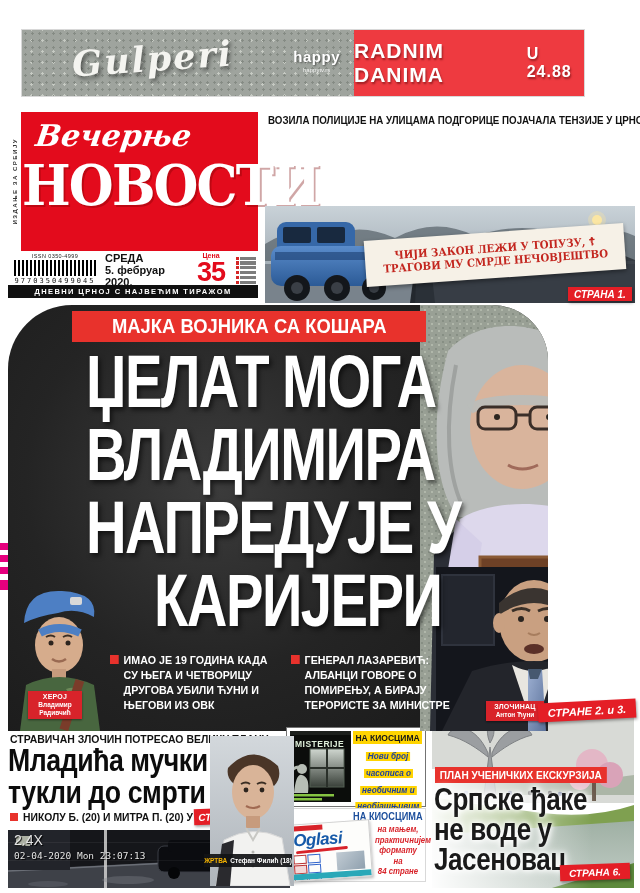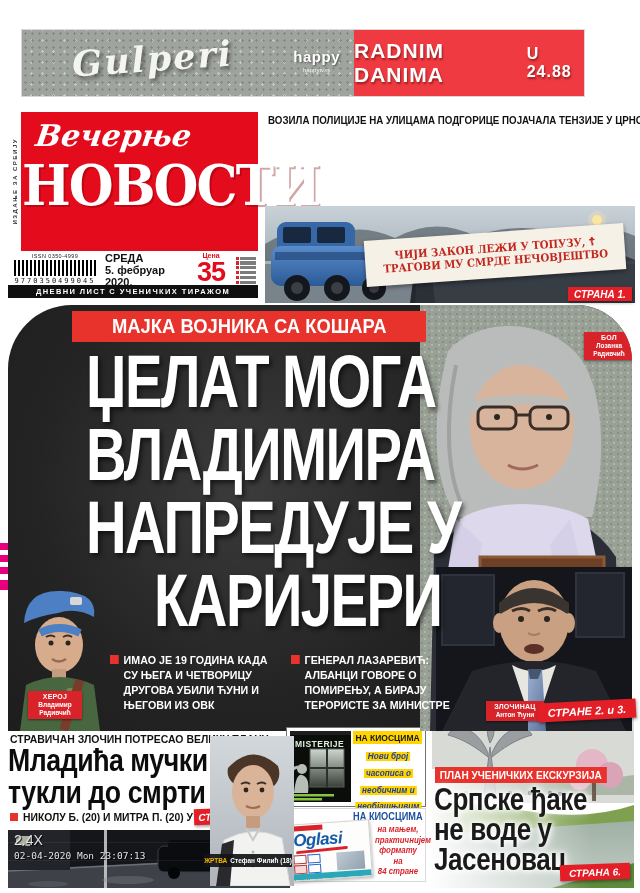--- a/index.html
+++ b/index.html
@@ -73,21 +73,21 @@
   .ts-h div{transform:scaleX(.88);transform-origin:0 50%;white-space:nowrap}
   .photo-police{left:265px;top:206px;width:370px;height:97px;overflow:hidden}
   .protest-banner{position:absolute;left:100px;top:26px;width:260px;height:46px;
     background:#f6f1e7;transform:rotate(-4deg);box-shadow:0 2px 4px rgba(0,0,0,.4);
     display:flex;flex-direction:column;align-items:center;justify-content:center}
   .protest-banner div{color:#c3261f;font-weight:900;font-size:11px;line-height:13.5px;
     font-family:"DejaVu Serif",serif;white-space:nowrap;transform:scaleX(.92)}
   .ts-tag{left:568px;top:287px;width:64px;height:14px}
 
   
-  .main{left:8px;top:305px;width:624px;height:426px;
+  .main{left:8px;top:305px;width:540px;height:426px;
     background:radial-gradient(circle at 38% 42%,#3c3c3c 0%,#242424 45%,#171717 100%);
     border-radius:64px 56px 0 0;overflow:hidden}
   .main-kicker{position:absolute;left:64px;top:6px;width:354px;height:31px;background:#e8322c;
     color:#fff;display:flex;align-items:center;justify-content:center;z-index:6}
   .main-kicker span{font-weight:900;font-size:20px;transform:scaleX(.92);white-space:nowrap}
   .main-h{position:absolute;left:78px;top:40px;z-index:5;color:#fff}
   .main-h .ln{font-size:74px;font-weight:900;line-height:73px;letter-spacing:-2px;
     transform:scaleX(.76);transform-origin:0 50%;white-space:nowrap;
     text-shadow:3px 3px 6px rgba(0,0,0,.6)}
   .main-h .ln4{margin-left:68px}
@@ -219,21 +219,21 @@
       </div>
       <div class="plist">
         <div class="plrow"></div>
           <div class="plrow"></div>
           <div class="plrow"></div>
         <div class="plrow"></div>
           <div class="plrow"></div>
           <div class="plrow"></div>
       </div>
     </div>
-    <div class="mast-black">ДНЕВНИ ЛИСТ С УЧЕНИЧКИХ ТИРАЖОМ</div>
+    <div class="mast-black">ДНЕВНИ ЦРНОЈ С НАЈВЕЋИМ ТИРАЖОМ</div>
   </div>
 
   <div class="ts-kicker abs">ВОЗИЛА ПОЛИЦИЈЕ НА УЛИЦАМА ПОДГОРИЦЕ ПОЈАЧАЛА ТЕНЗИЈЕ У ЦРНОЈ ГОРИ</div>
   <div class="photo-police abs">
     <svg width="370" height="97" viewBox="0 0 370 97">
       <defs>
         <linearGradient id="fog" x1="0" y1="0" x2="0" y2="1">
           <stop offset="0" stop-color="#c9d2d8"></stop>
             <stop offset="1" stop-color="#8d99a2"></stop>
         </linearGradient>

